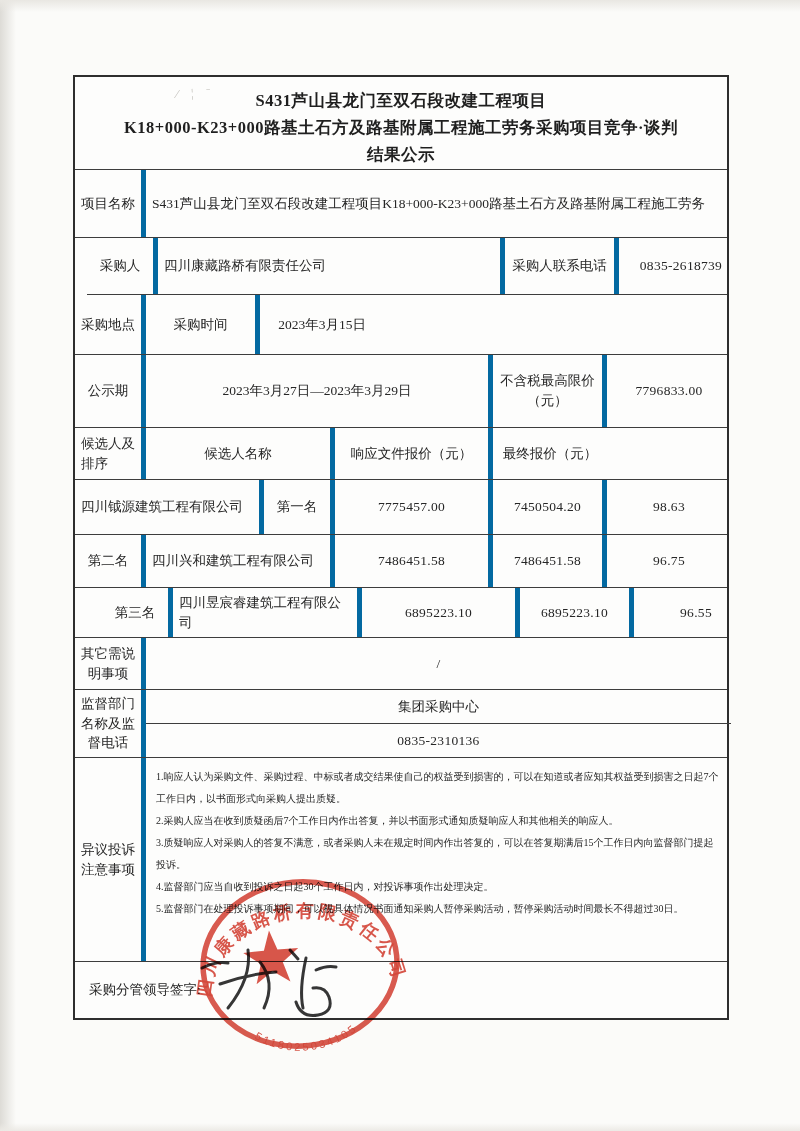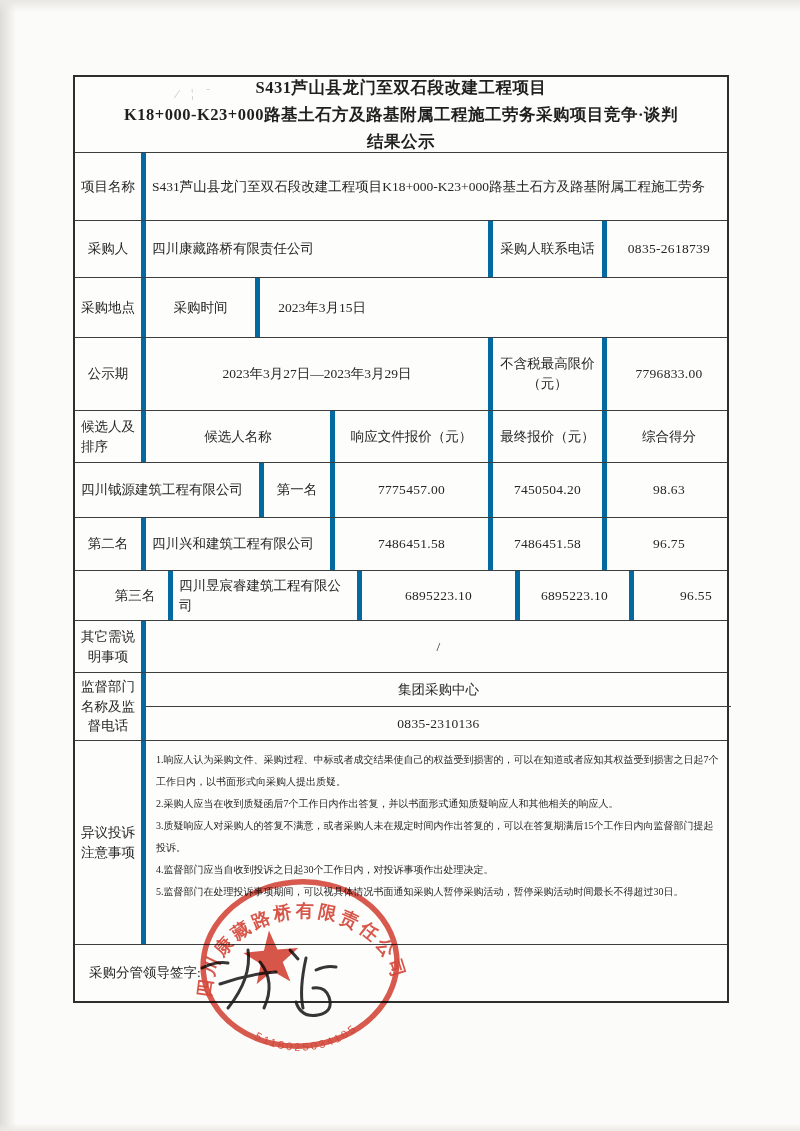--- a/index.html
+++ b/index.html
@@ -29,23 +29,23 @@
   .cell:last-child{border-right:none;}
   .ta-l{justify-content:flex-start;text-align:left;}
   .col-lab{width:71px;flex:none;}
   .col-name{width:189px;flex:none;}
   .col-bid{width:158px;flex:none;}
   .col-final{width:114px;flex:none;}
   .col-score{width:124px;flex:none;}
   .col-val{width:347px;flex:none;}
   .col-wide{width:585px;flex:none;}
 
-  .h-title{height:76px;}
+  .h-title{height:85px;margin-top:8px;}
   .h-project{height:68px;}
-  .h-purchaser{height:57px;}
+  .h-purchaser{height:57px;margin-left:12px;}
   .h-location{height:60px;}
   .h-publicity{height:73px;}
   .h-chead{height:52px;}
   .h-c1{height:55px;}
   .h-c2{height:53px;}
   .h-c3{height:50px;padding-left:27px;}
   .h-other{height:52px;}
   .h-superv{height:68px;}
   .h-objection{height:204px;}
   .h-sign{height:56px;}
@@ -116,21 +116,20 @@
     <div class="cell col-val">2023年3月27日—2023年3月29日</div>
     <div class="cell col-final">不含税最高限价（元）</div>
     <div class="cell col-score num">7796833.00</div>
   </div>
 
   <div class="row h-chead">
     <div class="cell col-lab ta-l">候选人及排序</div>
     <div class="cell col-name">候选人名称</div>
     <div class="cell col-bid">响应文件报价（元）</div>
     <div class="cell col-final">最终报价（元）</div>
-    <div class="cell col-score">综合得分</div>
   </div>
 
   <div class="row h-c1">
     <div class="cell col-name ta-l">四川钺源建筑工程有限公司</div>
     <div class="cell col-lab">第一名</div>
     <div class="cell col-bid num">7775457.00</div>
     <div class="cell col-final num">7450504.20</div>
     <div class="cell col-score num">98.63</div>
   </div>
 

